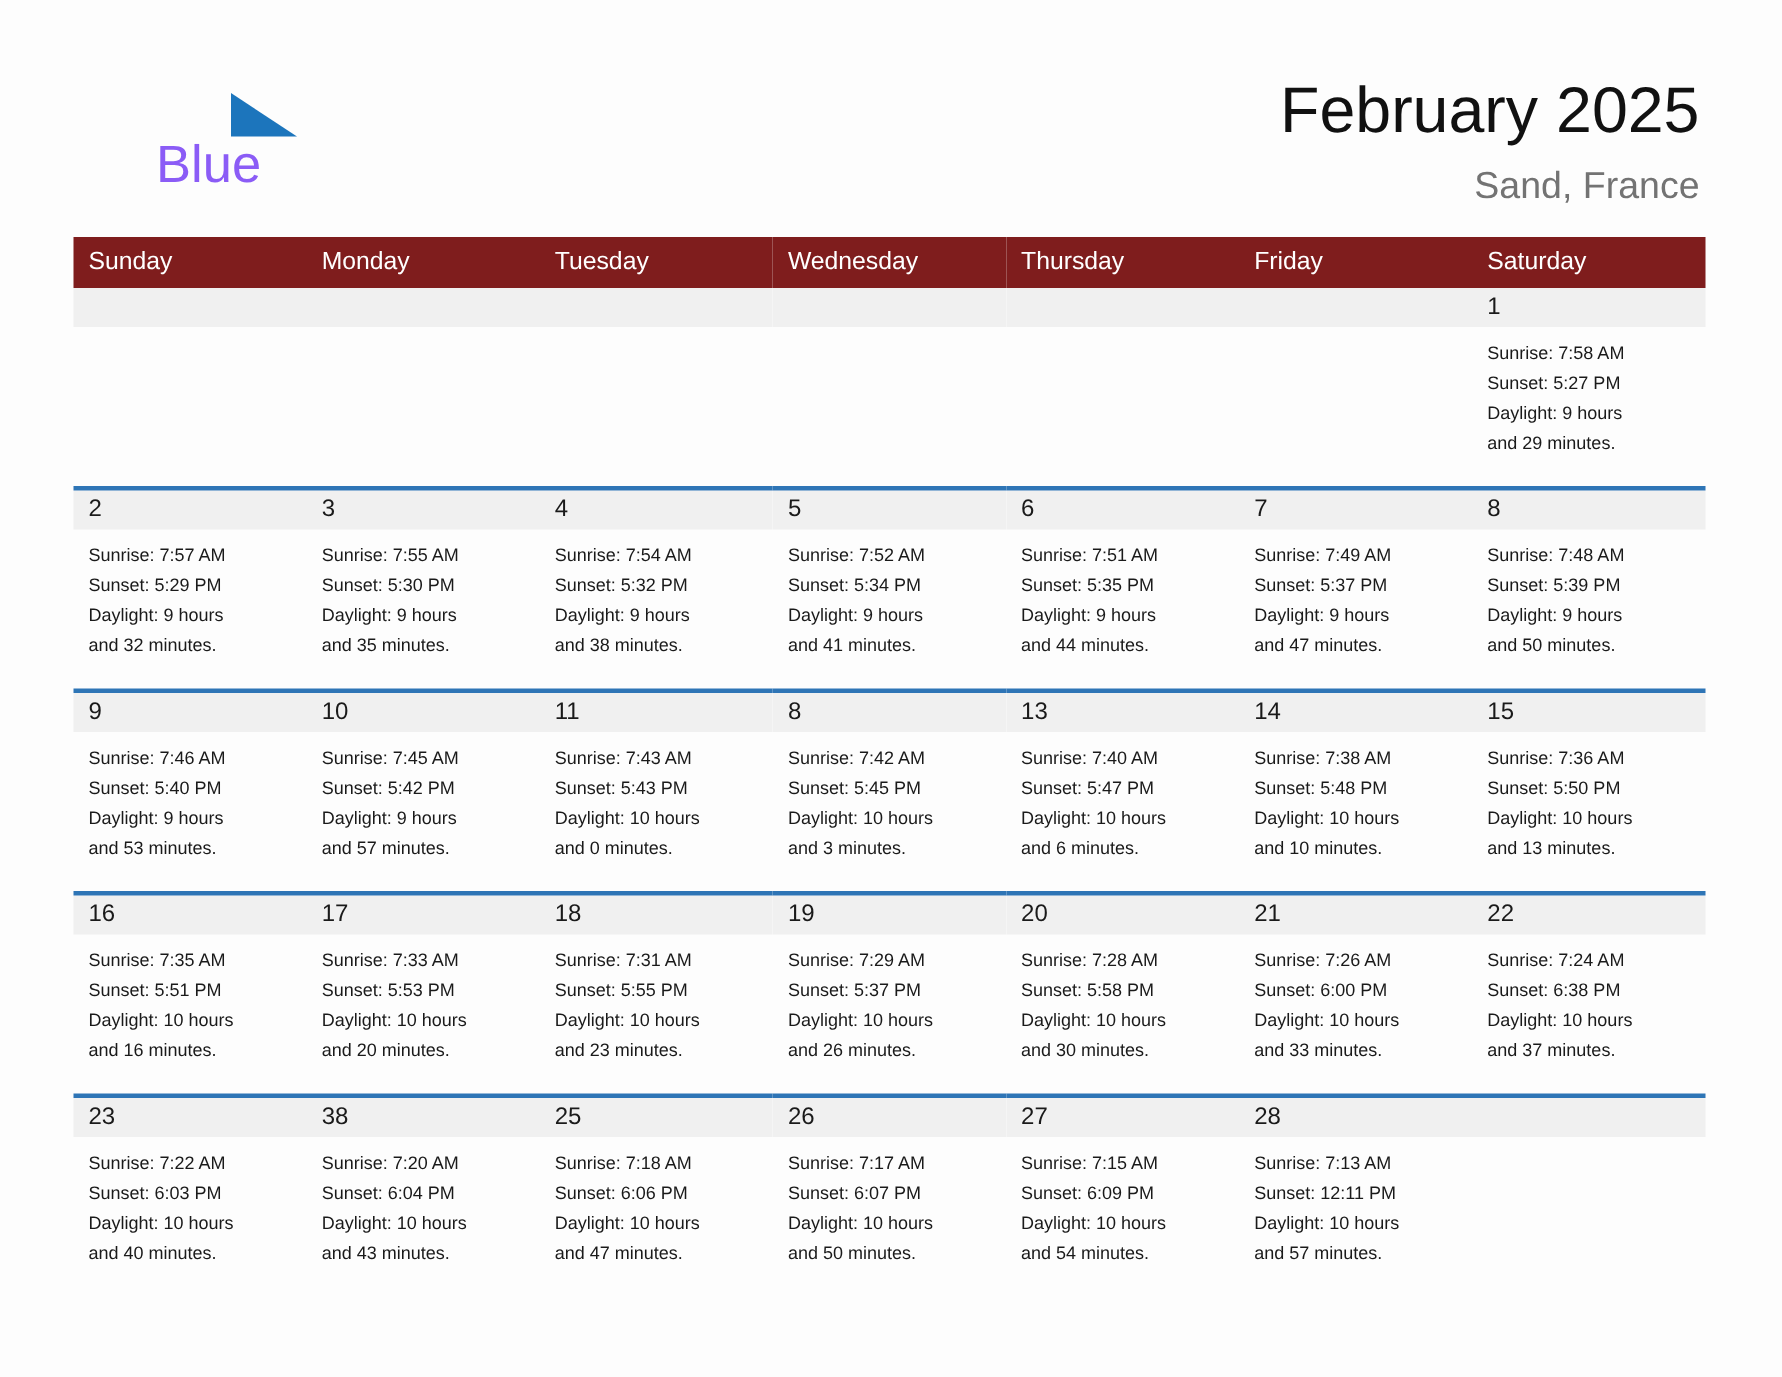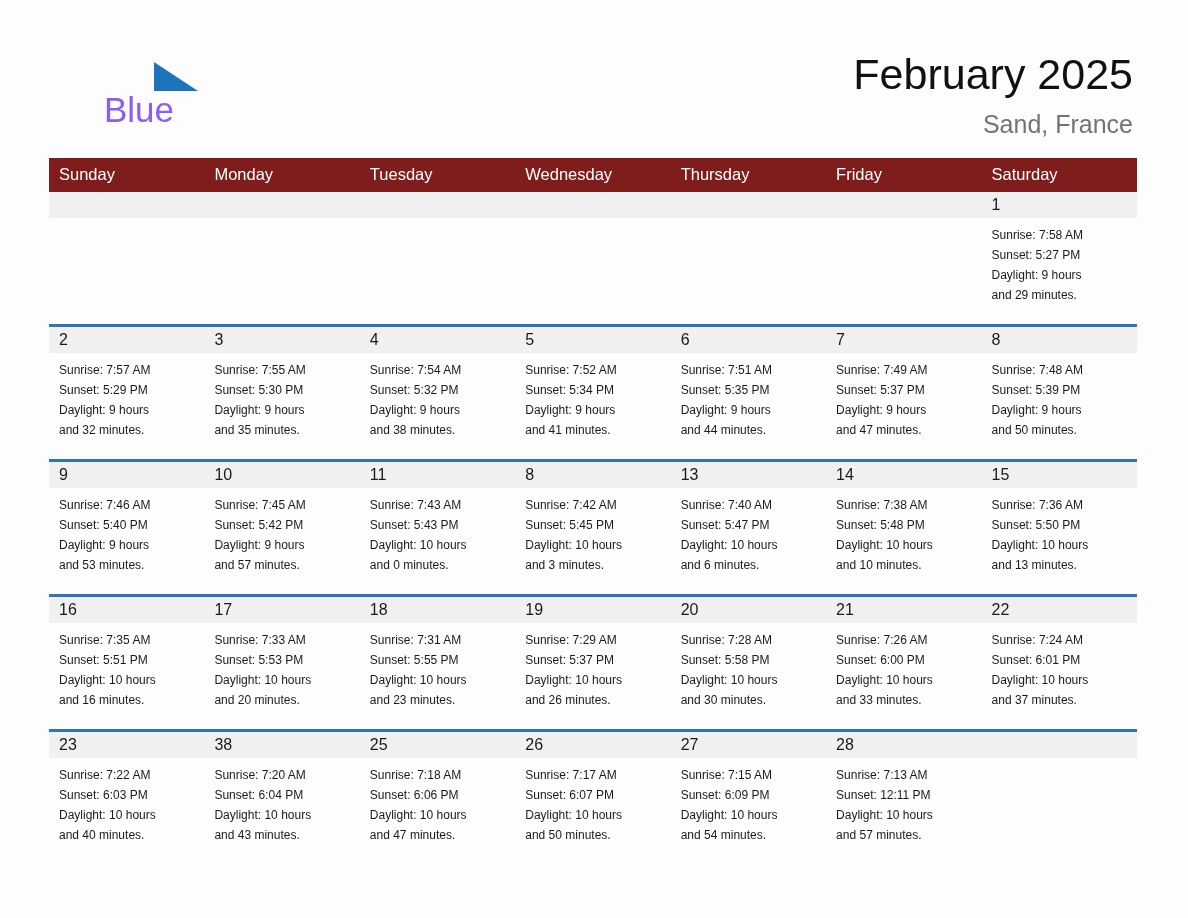--- a/index.html
+++ b/index.html
@@ -492,21 +492,21 @@
                 <div>Daylight: 10 hours</div>
                 <div>and 33 minutes.</div>
               </div>
             </div>
           </td>
           <td>
             <div class="cell">
               <div class="cell-num">22</div>
               <div class="cell-body">
                 <div>Sunrise: 7:24 AM</div>
-                <div>Sunset: 6:01 PM</div>
+                <div>Sunset: 6:38 PM</div>
                 <div>Daylight: 10 hours</div>
                 <div>and 37 minutes.</div>
               </div>
             </div>
           </td>
         </tr>
         <tr class="week-row">
           <td>
             <div class="cell">
               <div class="cell-num">23</div>

